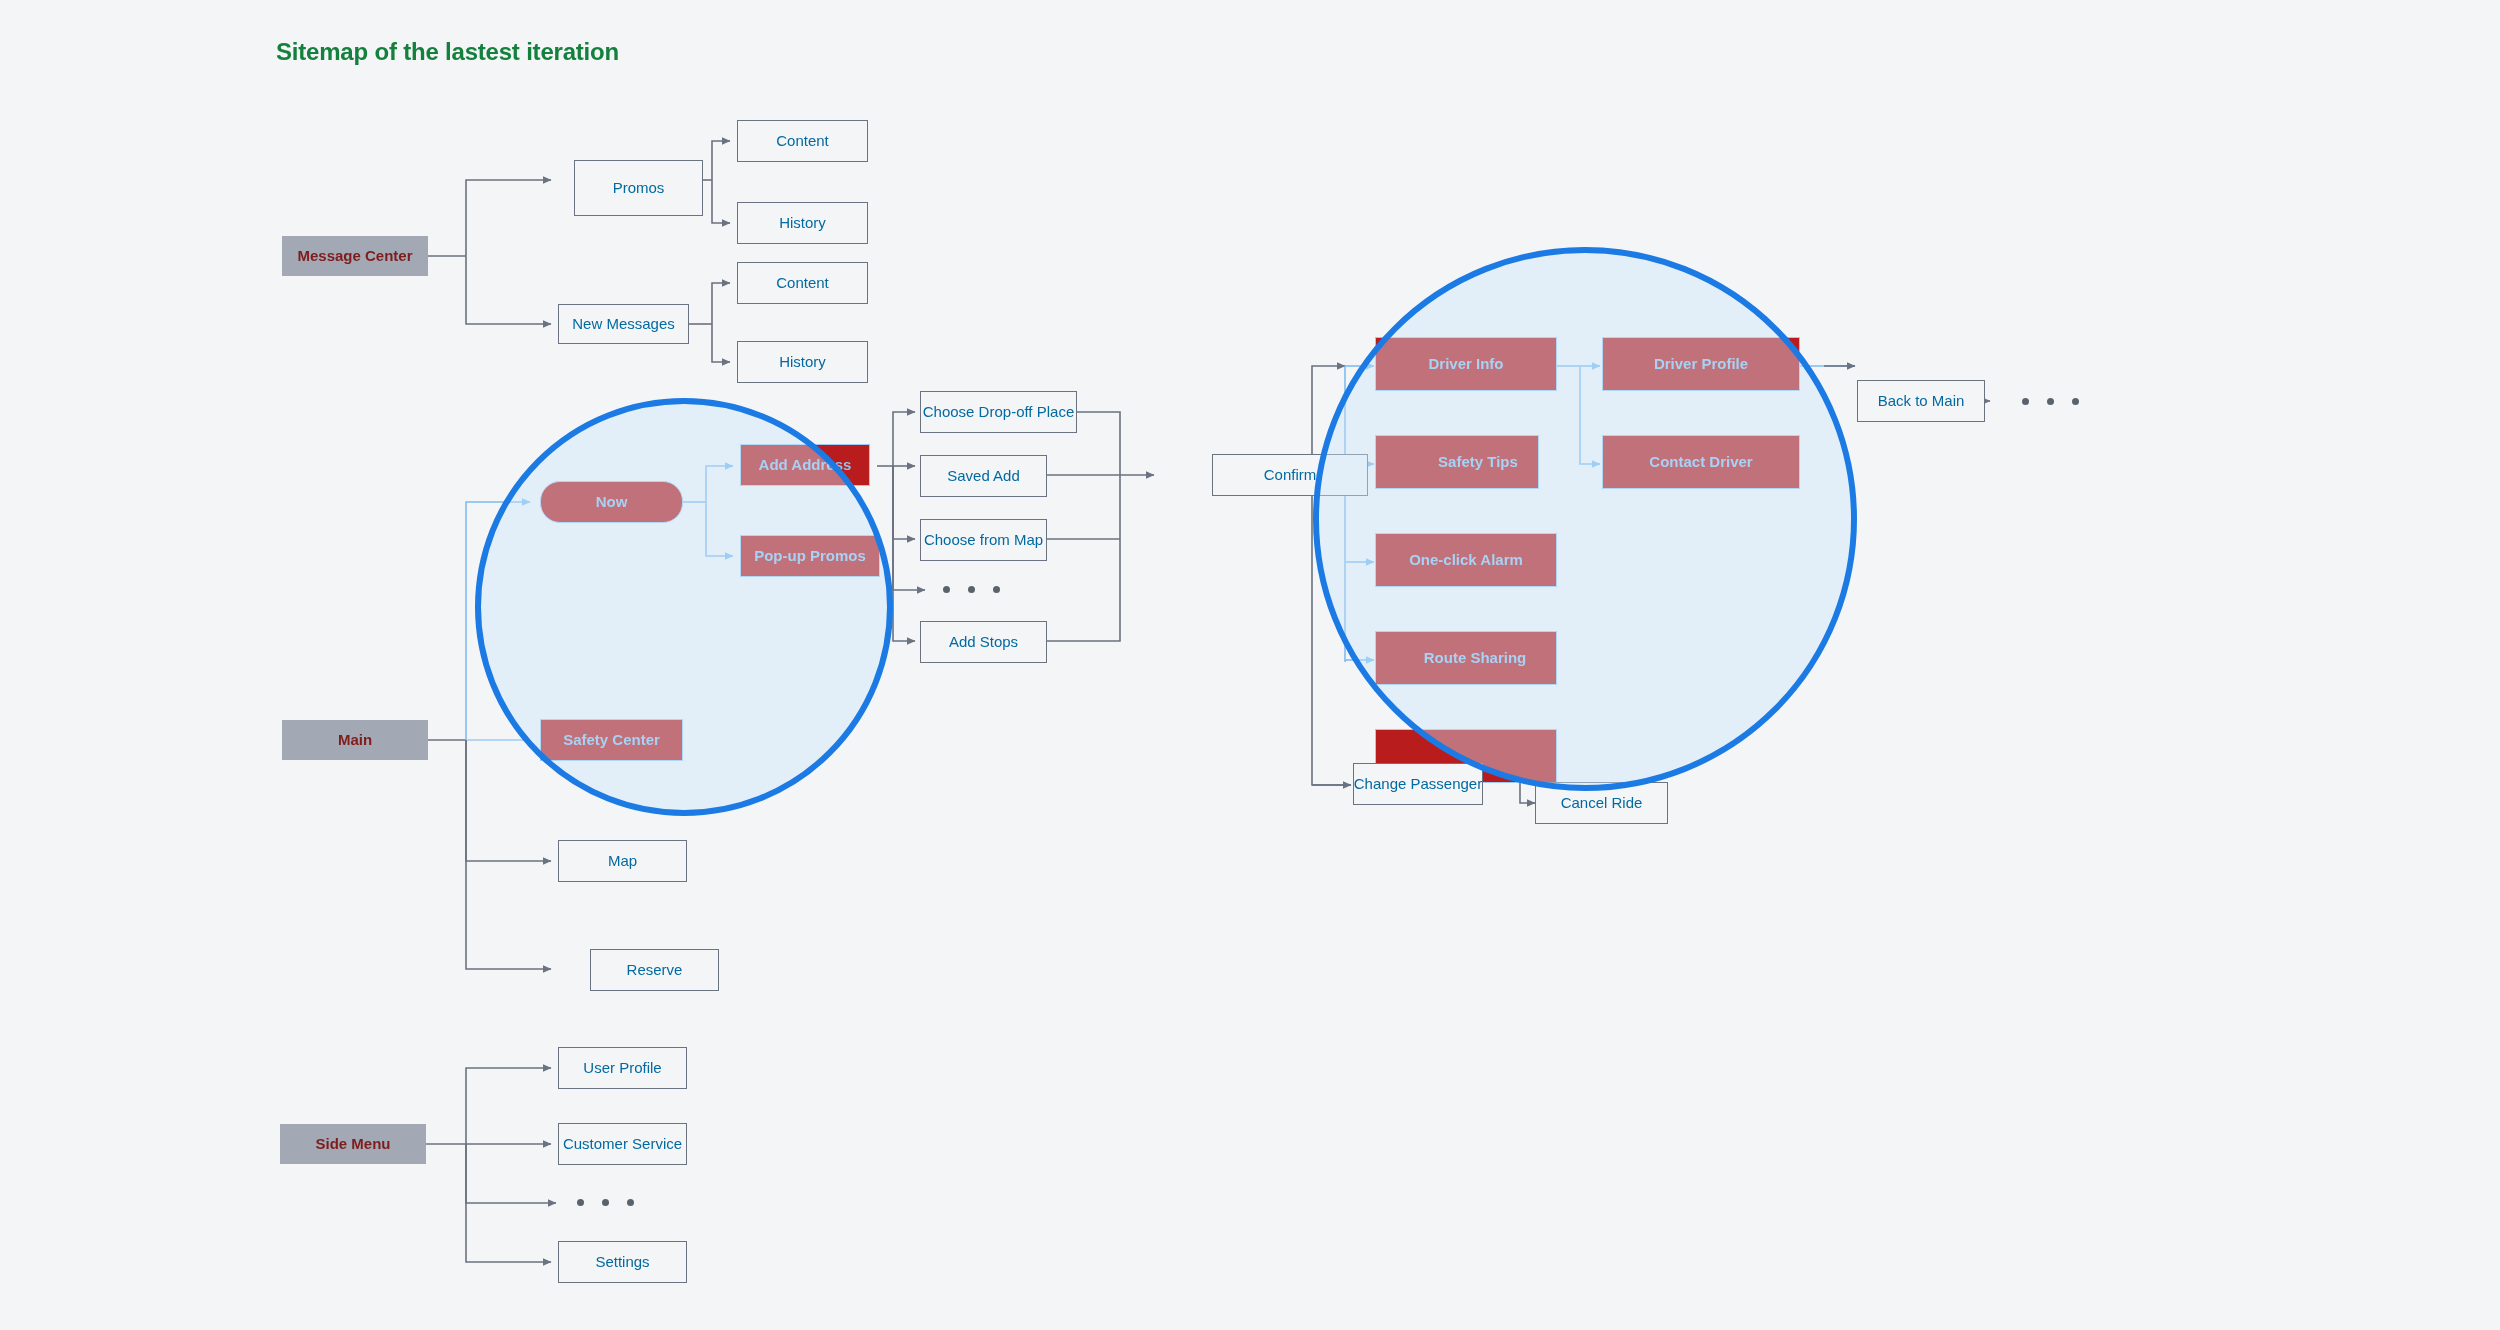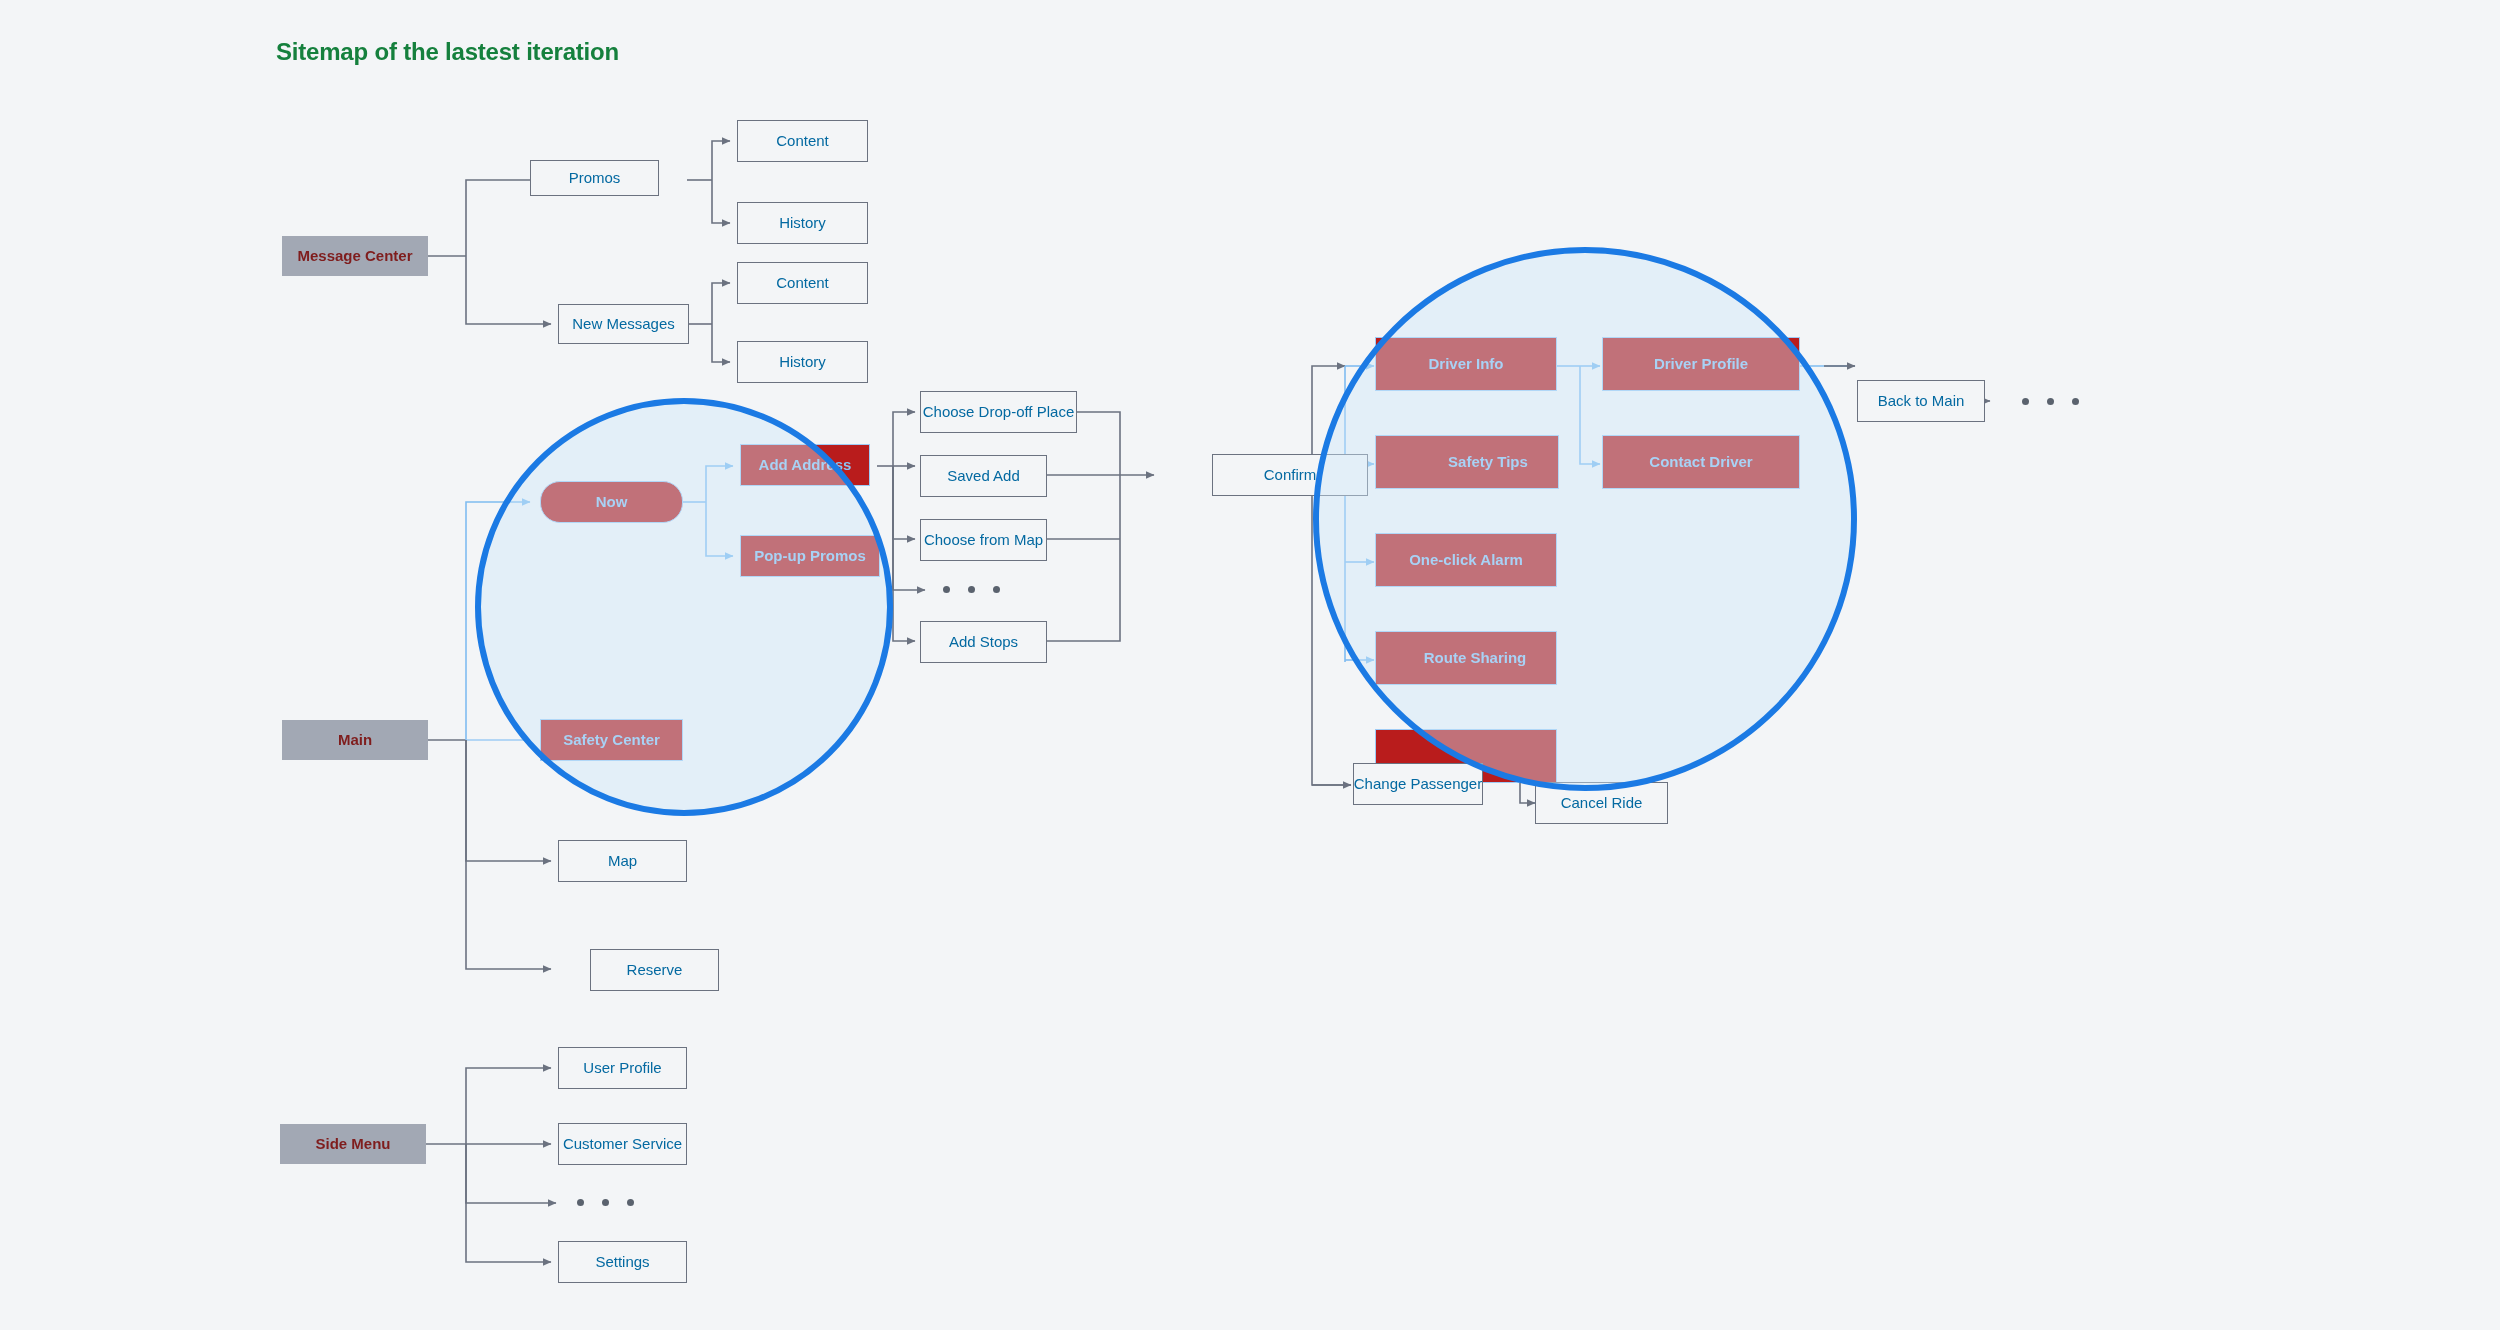--- a/index.html
+++ b/index.html
@@ -162,21 +162,21 @@
       <path d="M426,1144 L466,1144"></path>
       <path d="M466,1144 L466,1068 L551,1068" marker-end="url(#ah)"></path>
       <path d="M466,1144 L551,1144" marker-end="url(#ah)"></path>
       <path d="M466,1144 L466,1203 L556,1203" marker-end="url(#ah)"></path>
       <path d="M466,1144 L466,1262 L551,1262" marker-end="url(#ah)"></path>
     </g>
   </svg>
 
   <div class="node root" style="left:282px;top:236px;width:146px;height:40px;">Message Center</div>
 
-  <div class="node" style="left:530px;top:160px;width:129px;height:36px;">Promos</div>
+  <div class="node" style="left:574px;top:160px;width:129px;height:56px;">Promos</div>
   <div class="node" style="left:558px;top:304px;width:131px;height:40px;">New Messages</div>
 
   <div class="node" style="left:737px;top:120px;width:131px;height:42px;">Content</div>
   <div class="node" style="left:737px;top:202px;width:131px;height:42px;">History</div>
   <div class="node" style="left:737px;top:262px;width:131px;height:42px;">Content</div>
   <div class="node" style="left:737px;top:341px;width:131px;height:42px;">History</div>
 
   <div class="node root" style="left:282px;top:720px;width:146px;height:40px;">Main</div>
 
   <div class="node lensed" style="left:540px;top:481px;width:143px;height:42px;border-radius:20px;">Now</div>
@@ -195,21 +195,21 @@
       <i></i>
       <i></i>
     </div>
   <div class="node" style="left:920px;top:621px;width:127px;height:42px;">Add Stops</div>
 
   <div class="node" style="left:1212px;top:454px;width:156px;height:42px;">Confirm</div>
 
   <div class="node lensed" style="left:1375px;top:337px;width:182px;height:54px;">Driver Info</div>
   <div class="node lensed" style="left:1602px;top:337px;width:198px;height:54px;">Driver Profile</div>
   <div class="node lensed" style="left:1602px;top:435px;width:198px;height:54px;">Contact Driver</div>
-  <div class="node lensed" style="left:1375px;top:435px;width:184px;height:54px;padding-left:42px;">Safety Tips</div>
+  <div class="node lensed" style="left:1375px;top:435px;width:164px;height:54px;padding-left:42px;">Safety Tips</div>
   <div class="node lensed" style="left:1375px;top:533px;width:182px;height:54px;">One-click Alarm</div>
   <div class="node lensed" style="left:1375px;top:631px;width:182px;height:54px;padding-left:18px;">Route Sharing</div>
   <div class="node lensed" style="left:1375px;top:729px;width:182px;height:54px;"></div>
 
   <div class="node" style="left:1353px;top:763px;width:130px;height:42px;">Change Passenger</div>
   <div class="node" style="left:1535px;top:782px;width:133px;height:42px;">Cancel Ride</div>
 
   <div class="node" style="left:1857px;top:380px;width:128px;height:42px;">Back to Main</div>
   <div class="dots" style="left:2022px;top:398px;">
       <i></i>

